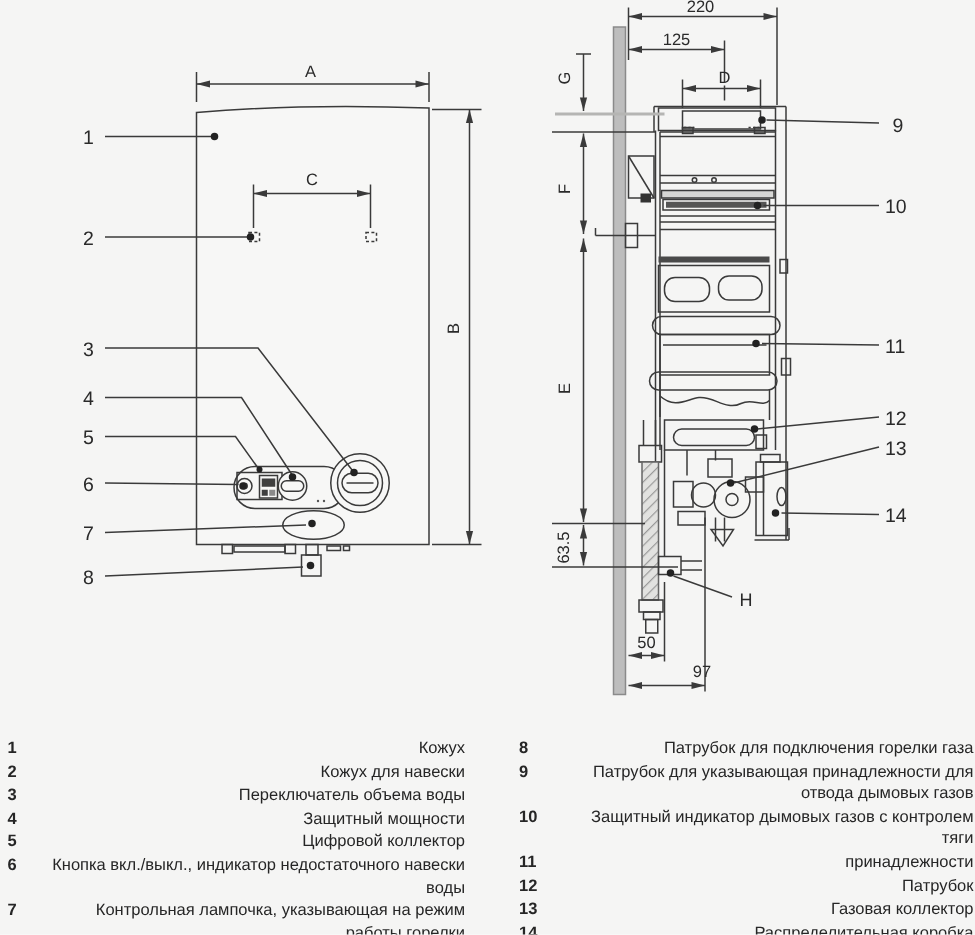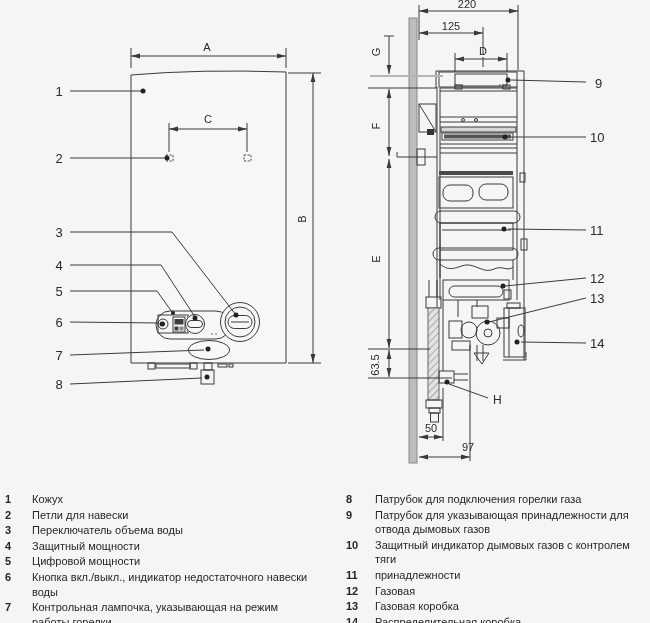--- a/index.html
+++ b/index.html
@@ -11,21 +11,21 @@
   .stage svg{position:absolute;top:0;left:0;}
   svg text{fill:#2a2a2a;stroke:none;}
   .dim-lbl{font-size:11px;}
   .callout-lbl{font-size:13px;}
   .legend-col{position:absolute;color:#262626;}
   .col-left{top:492px;left:5px;width:305px;}
   .col-right{top:492px;left:346px;width:303px;}
   .li{display:flex;font-size:11px;line-height:14.6px;margin-bottom:1px;}
   .li .n{font-weight:bold;flex:0 0 27px;}
   .col-right .li .n{flex:0 0 29px;}
-  .li .t{flex:1;}
+  .li .t{flex:1;text-align:right;}
 </style>
 </head>
 <body>
 
 <div class="stage">
 
 <svg width="650" height="482" viewBox="0 0 650 482">
   <defs>
     <marker id="arrE" viewBox="0 0 10 6" markerWidth="10" markerHeight="6" refX="9.5" refY="3" orient="auto" markerUnits="userSpaceOnUse">
       <path d="M0.5,0.6 L9.5,3 L0.5,5.4 Z" fill="#3a3a3a"></path>
@@ -376,33 +376,33 @@
   </g>
 </svg>
 
 <div class="legend-col col-left">
   <div class="li">
         <span class="n">1</span>
         <span class="t">Кожух</span>
       </div>
   <div class="li">
         <span class="n">2</span>
-        <span class="t">Петли для навески</span>
+        <span class="t">Кожух для навески</span>
       </div>
   <div class="li">
         <span class="n">3</span>
         <span class="t">Переключатель объема воды</span>
       </div>
   <div class="li">
         <span class="n">4</span>
         <span class="t">Защитный мощности</span>
       </div>
   <div class="li">
         <span class="n">5</span>
-        <span class="t">Цифровой мощности</span>
+        <span class="t">Цифровой коллектор</span>
       </div>
   <div class="li">
         <span class="n">6</span>
         <span class="t">Кнопка вкл./выкл., индикатор недостаточного навески воды</span>
       </div>
   <div class="li">
         <span class="n">7</span>
         <span class="t">Контрольная лампочка, указывающая на режим работы горелки</span>
       </div>
 </div>
@@ -419,25 +419,25 @@
   <div class="li">
         <span class="n">10</span>
         <span class="t">Защитный индикатор дымовых газов с контролем тяги</span>
       </div>
   <div class="li">
         <span class="n">11</span>
         <span class="t">принадлежности</span>
       </div>
   <div class="li">
         <span class="n">12</span>
-        <span class="t">Газовая</span>
+        <span class="t">Патрубок</span>
       </div>
   <div class="li">
         <span class="n">13</span>
-        <span class="t">Газовая коробка</span>
+        <span class="t">Газовая коллектор</span>
       </div>
   <div class="li">
         <span class="n">14</span>
         <span class="t">Распределительная коробка</span>
       </div>
 </div>
 
 </div>
 
 </body></html>

